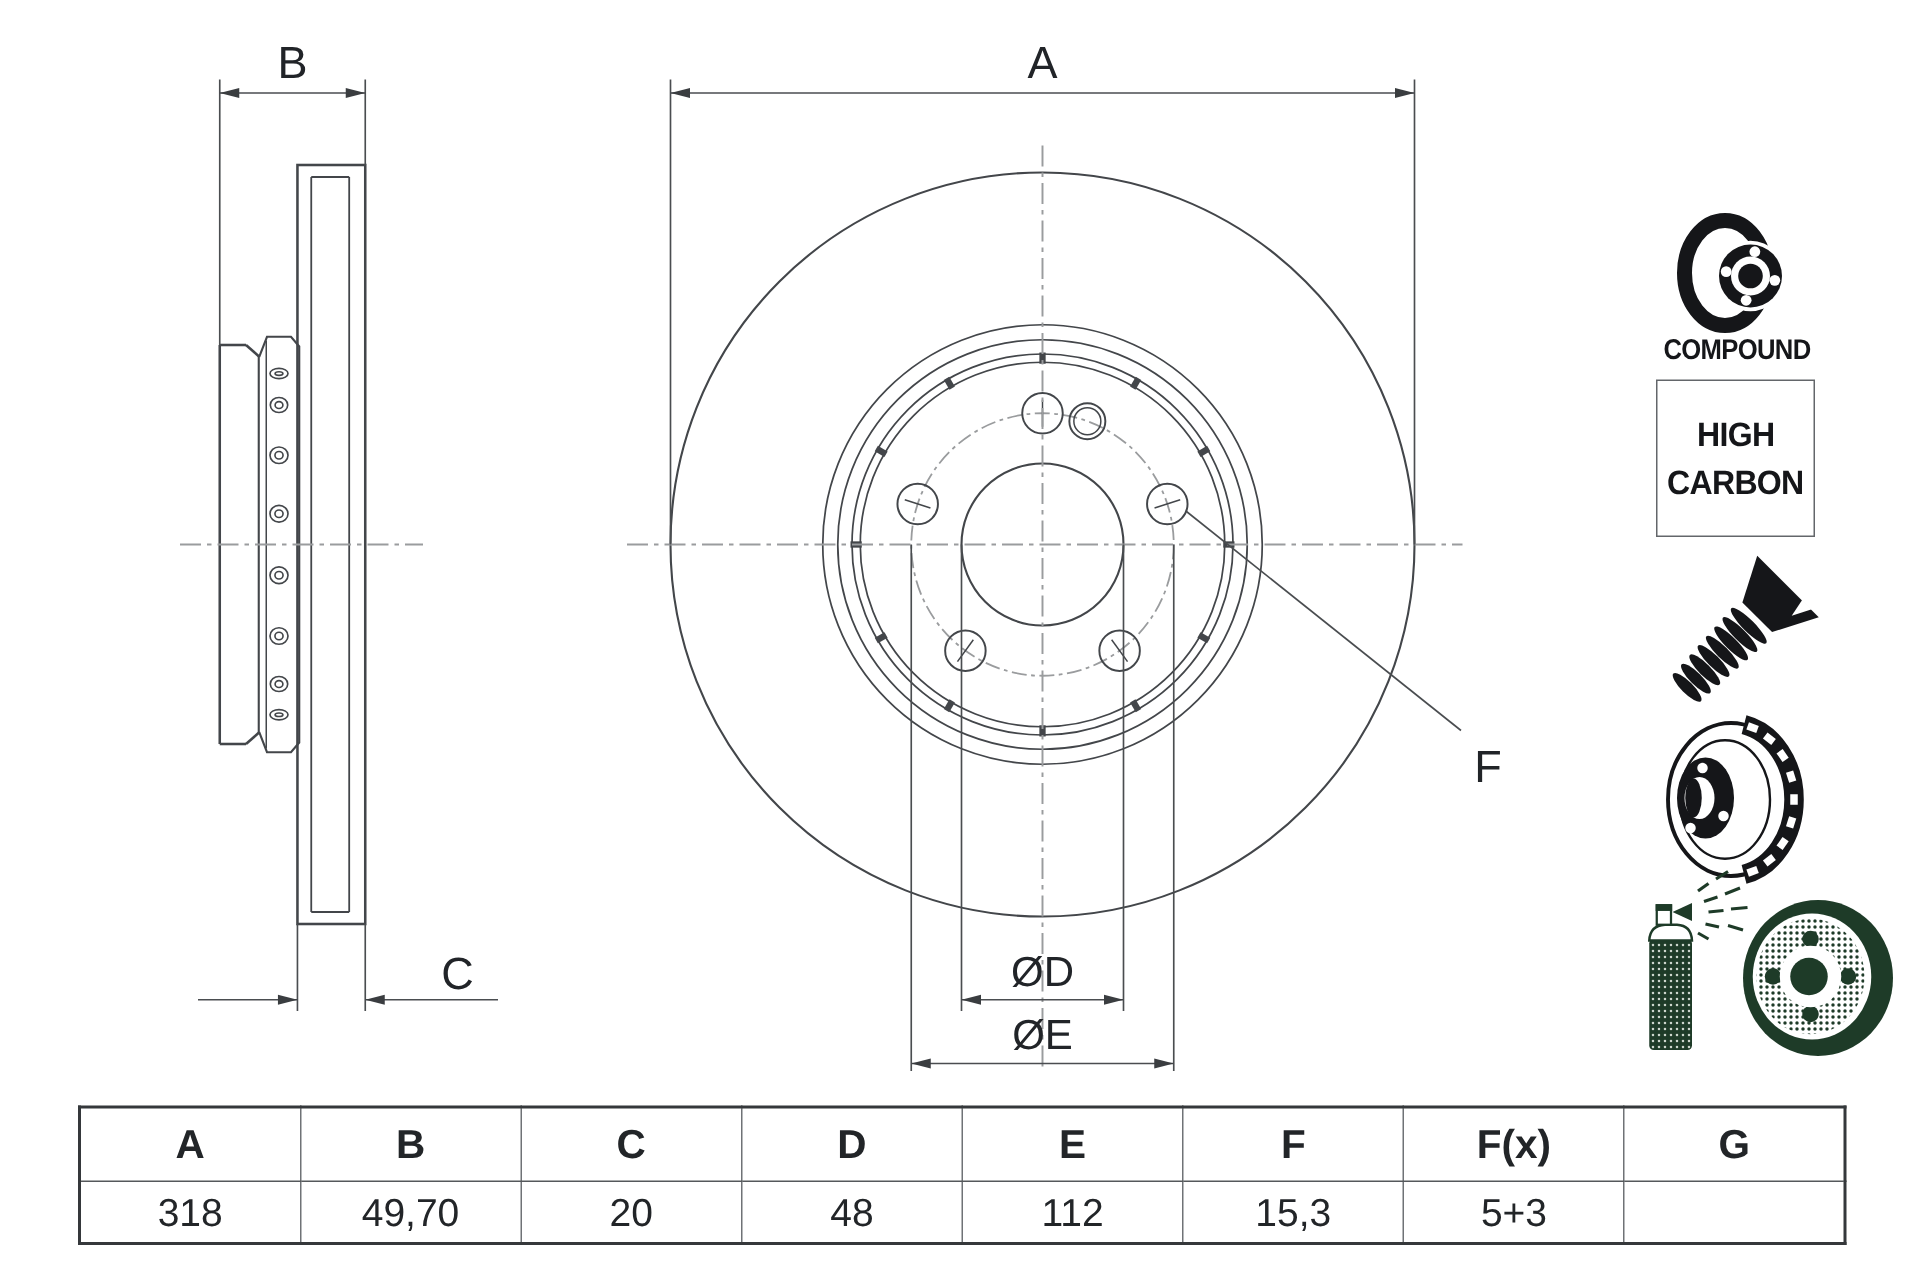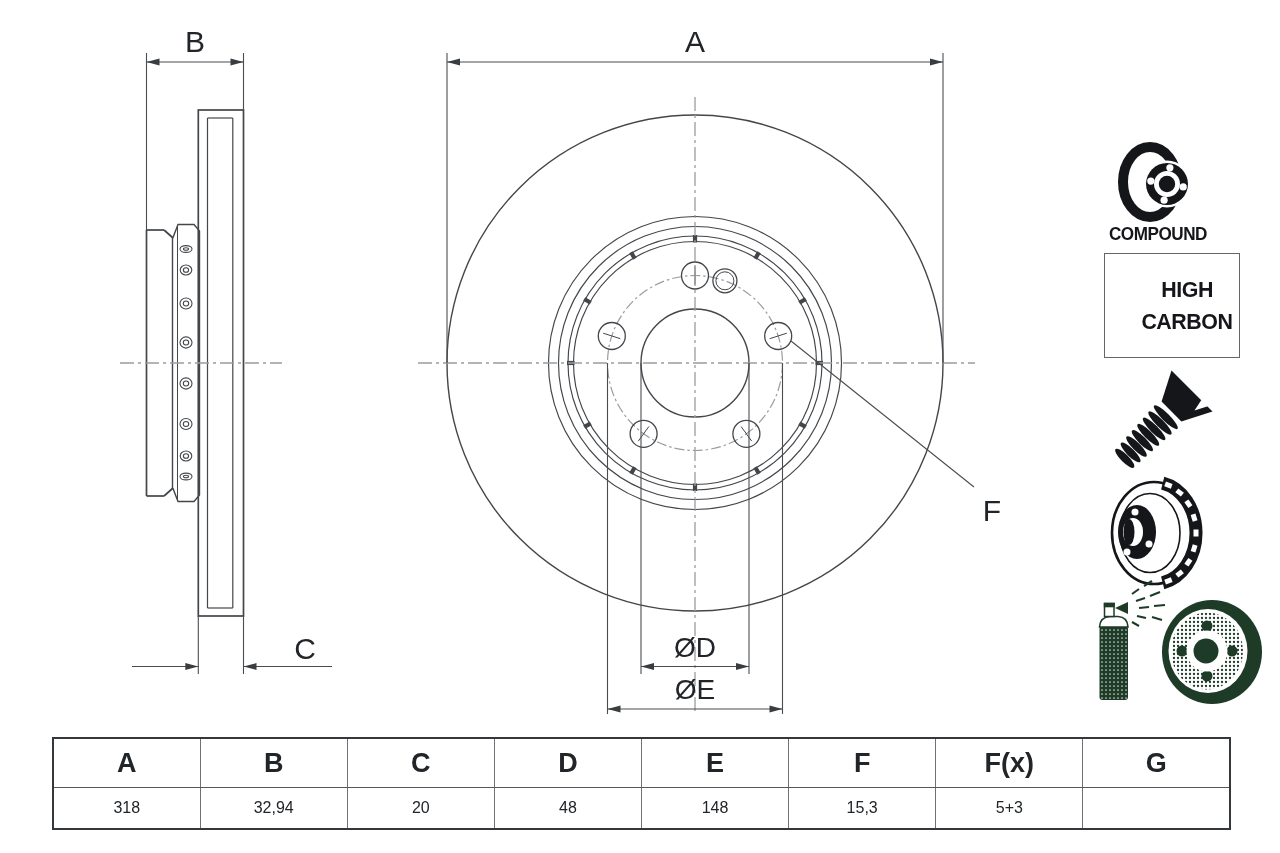--- a/index.html
+++ b/index.html
@@ -7,30 +7,30 @@
          font-family:"Liberation Sans", sans-serif;}
   svg text{font-family:"Liberation Sans", sans-serif;}
   .dim-label{font-size:30px;fill:#212428;}
   .dim-label-sm{font-size:28px;fill:#212428;}
 
   .compound-label{position:absolute;left:1094px;top:223px;width:128px;text-align:center;
     font-size:19px;font-weight:bold;color:#151619;letter-spacing:-0.5px;
     transform:scaleX(0.9);transform-origin:center;}
   .hc-box{position:absolute;left:1104px;top:253px;width:104px;height:103px;
     border:1.5px solid #63666a;display:flex;flex-direction:column;align-items:center;
-    justify-content:center;padding-left:30px;}
+    justify-content:center;}
   .hc-box div{font-size:22.5px;font-weight:bold;color:#151619;line-height:32px;
     letter-spacing:-0.5px;transform:scaleX(0.95);}
 
   .spec-table{position:absolute;left:52px;top:737px;width:1179px;height:90px;
     border-collapse:collapse;table-layout:fixed;background:#fff;}
   .spec-table td{border:1px solid #6f7276;text-align:center;vertical-align:middle;
     color:#222528;padding:0;}
   .spec-table tr.hdr td{height:48px;font-weight:bold;font-size:27px;}
-  .spec-table tr.val td{height:40px;font-size:16px;}
+  .spec-table tr.val td{height:40px;font-size:26px;}
   .spec-table{border:2px solid #35383b;}
   .spec-table tr.hdr td{border-bottom:1.5px solid #55585b;}
 </style>
 </head>
 <body>
 
 <div class="stage">
 
 <svg width="1280" height="732" viewBox="0 0 1280 732">
   <defs>
@@ -290,24 +290,24 @@
       <td>B</td>
       <td>C</td>
       <td>D</td>
       <td>E</td>
       <td>F</td>
       <td>F(x)</td>
       <td>G</td>
     </tr>
     <tr class="val">
       <td>318</td>
-      <td>32,94</td>
+      <td>49,70</td>
       <td>20</td>
       <td>48</td>
-      <td>148</td>
+      <td>112</td>
       <td>15,3</td>
       <td>5+3</td>
       <td></td>
     </tr>
   </tbody>
 </table>
 
 </div>
 
 </body></html>

